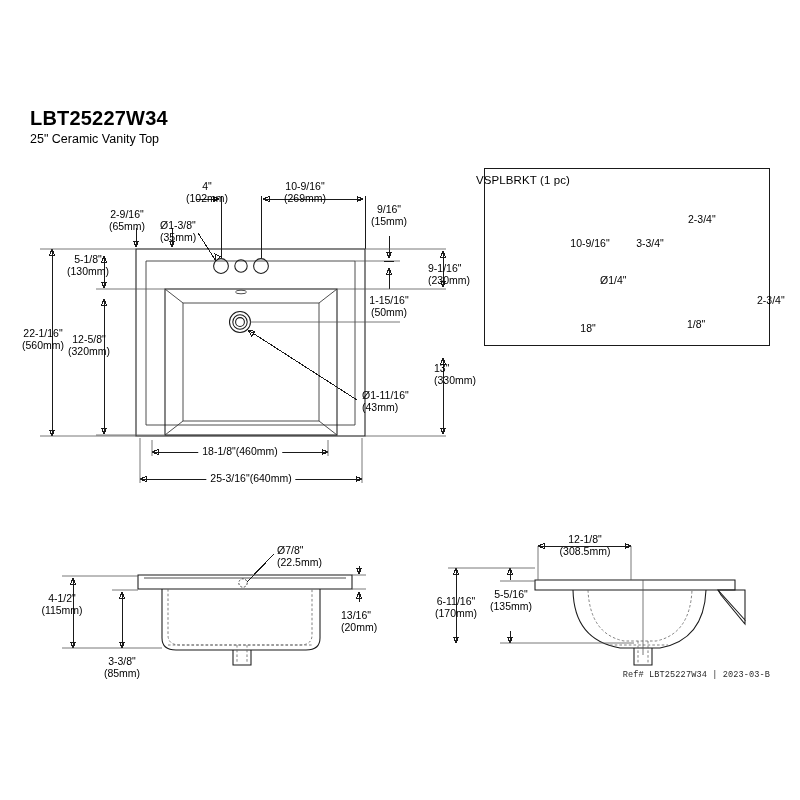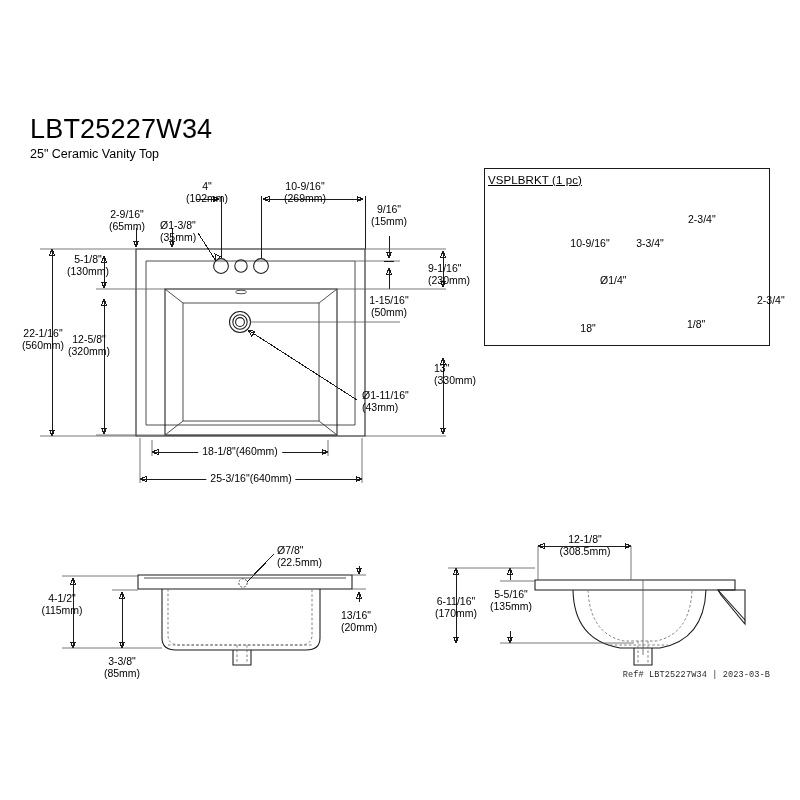--- a/index.html
+++ b/index.html
@@ -5,38 +5,38 @@
 <style>
   html,body{margin:0;padding:0;background:#ffffff;}
   body{
     width:800px;height:800px;position:relative;overflow:hidden;
     font-family:"Liberation Sans","DejaVu Sans",sans-serif;
     color:#000;
   }
   #sheet{position:absolute;left:0;top:0;width:800px;height:800px;}
   
   #title-block{position:absolute;left:30px;top:108px;}
-  #doc-title{font-size:27px;font-weight:normal;letter-spacing:.2px;line-height:1;margin-top:8px;}
+  #doc-title{font-size:20px;font-weight:bold;letter-spacing:.2px;line-height:1;}
   #doc-subtitle{font-size:12.5px;margin-top:5px;line-height:1;}
   
   .dim{position:absolute;font-size:10.5px;line-height:11.6px;white-space:nowrap;}
   .dim.c{text-align:center;transform:translateX(-50%);}
   .dim.two{line-height:12.2px;}
   
   svg{position:absolute;left:0;top:0;width:800px;height:800px;overflow:visible;}
   .ln{stroke:#1a1a1a;stroke-width:1;fill:none;shape-rendering:crispEdges;}
   .ln-thin{stroke:#555;stroke-width:.8;fill:none;}
   .ln-obj{stroke:#1a1a1a;stroke-width:1.05;fill:none;}
   .ln-obj2{stroke:#3a3a3a;stroke-width:.9;fill:none;}
   .hid{stroke:#6b6b6b;stroke-width:.85;fill:none;stroke-dasharray:2.6 2.1;}
   
   #inset-panel{position:absolute;left:484px;top:168px;width:284px;height:176px;
     border:1.2px solid #1a1a1a;background:#fff;}
-  #inset-title{position:absolute;left:488px;top:174px;font-size:11.5px;
-    text-decoration:underline;letter-spacing:.1px;}
+  #inset-title{position:absolute;left:476px;top:174px;font-size:11.5px;
+    letter-spacing:.1px;}
   
   #footer-ref{position:absolute;right:30px;top:670px;font-size:8.6px;color:#2a2a2a;
     letter-spacing:.1px;font-family:Liberation Mono, monospace;}
 </style>
 </head>
 <body>
 
 <div id="sheet">
 
   <div id="title-block">

